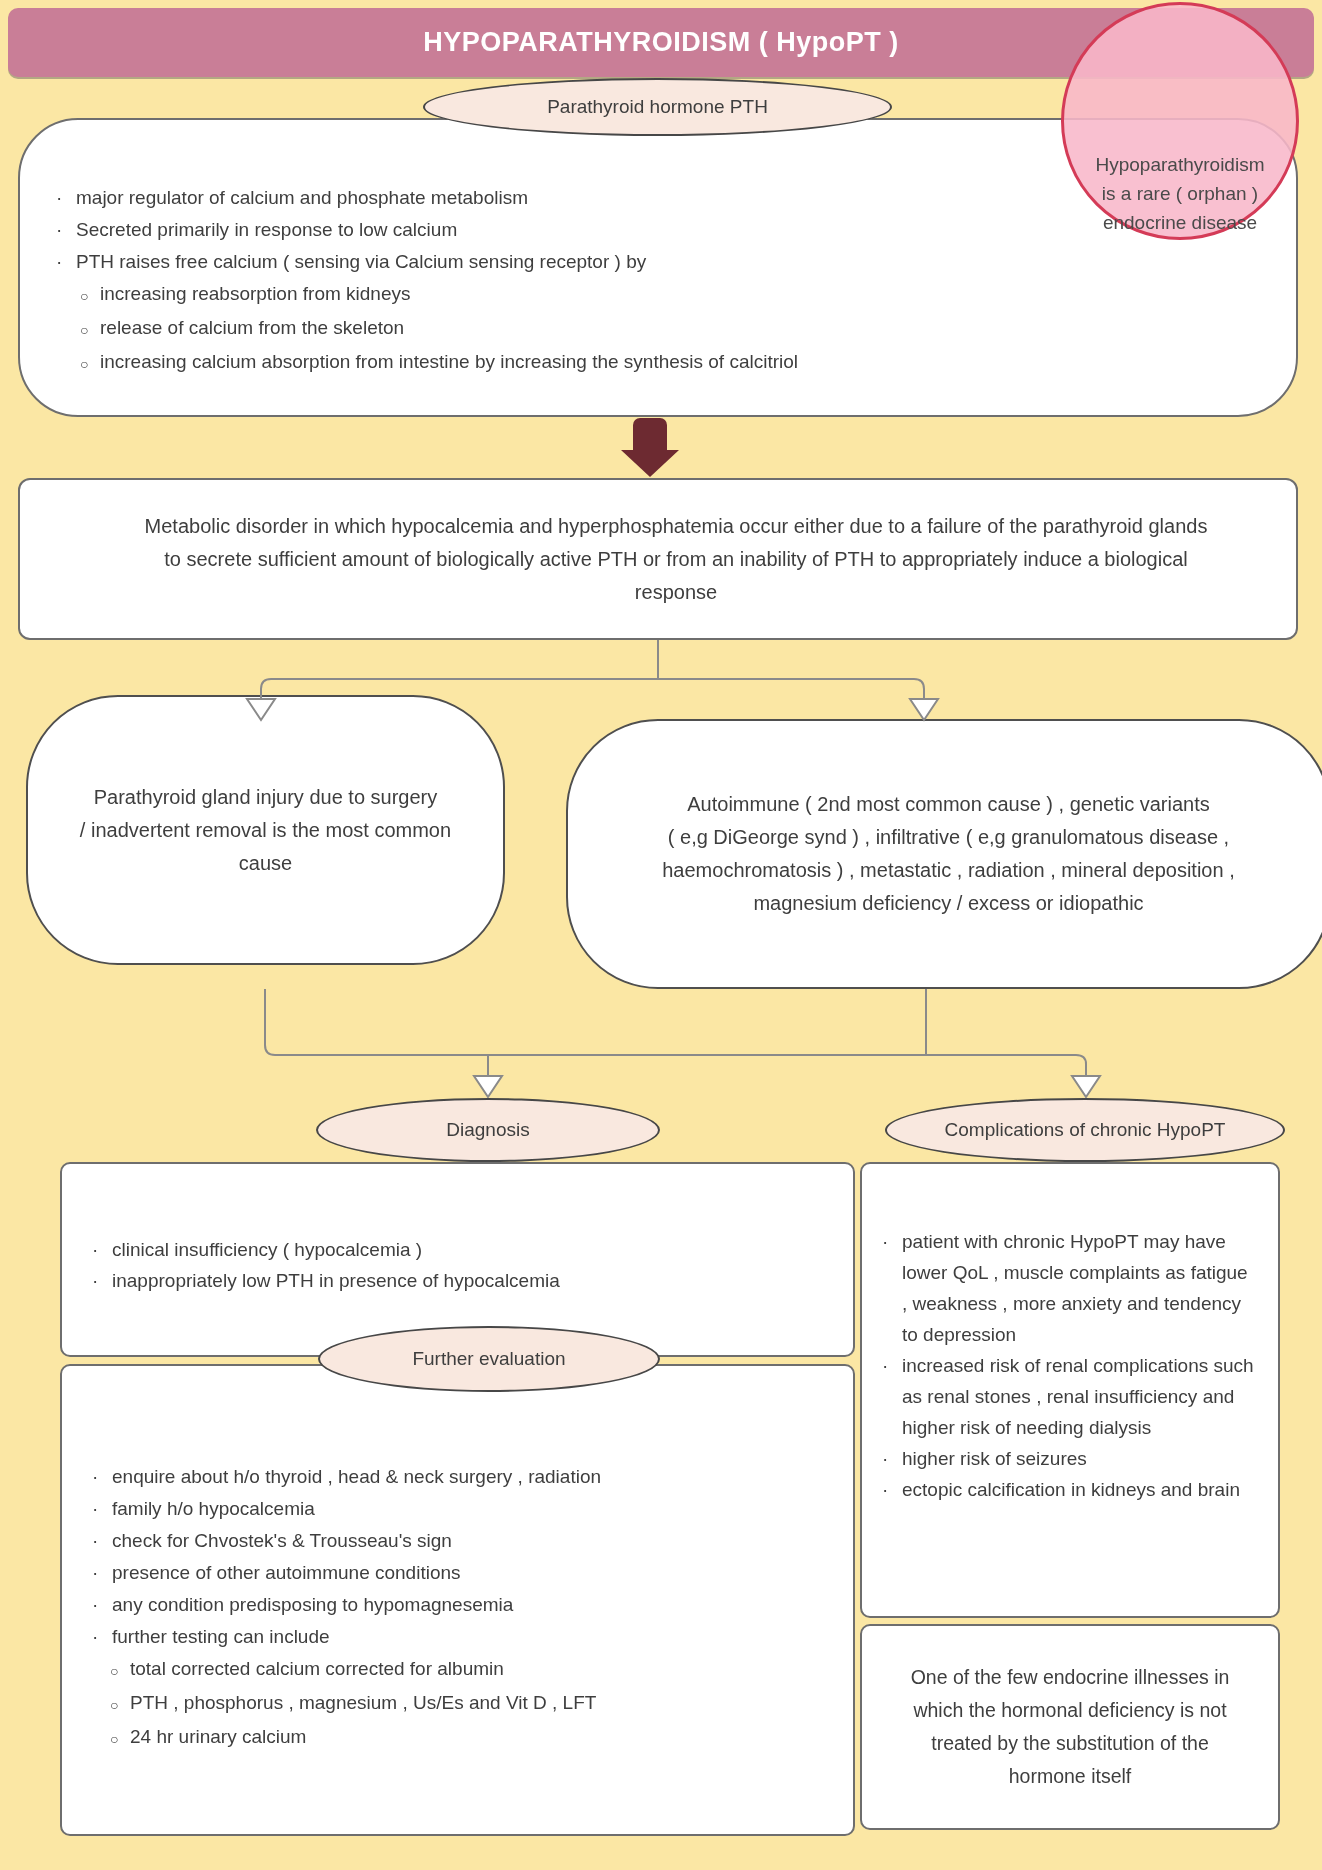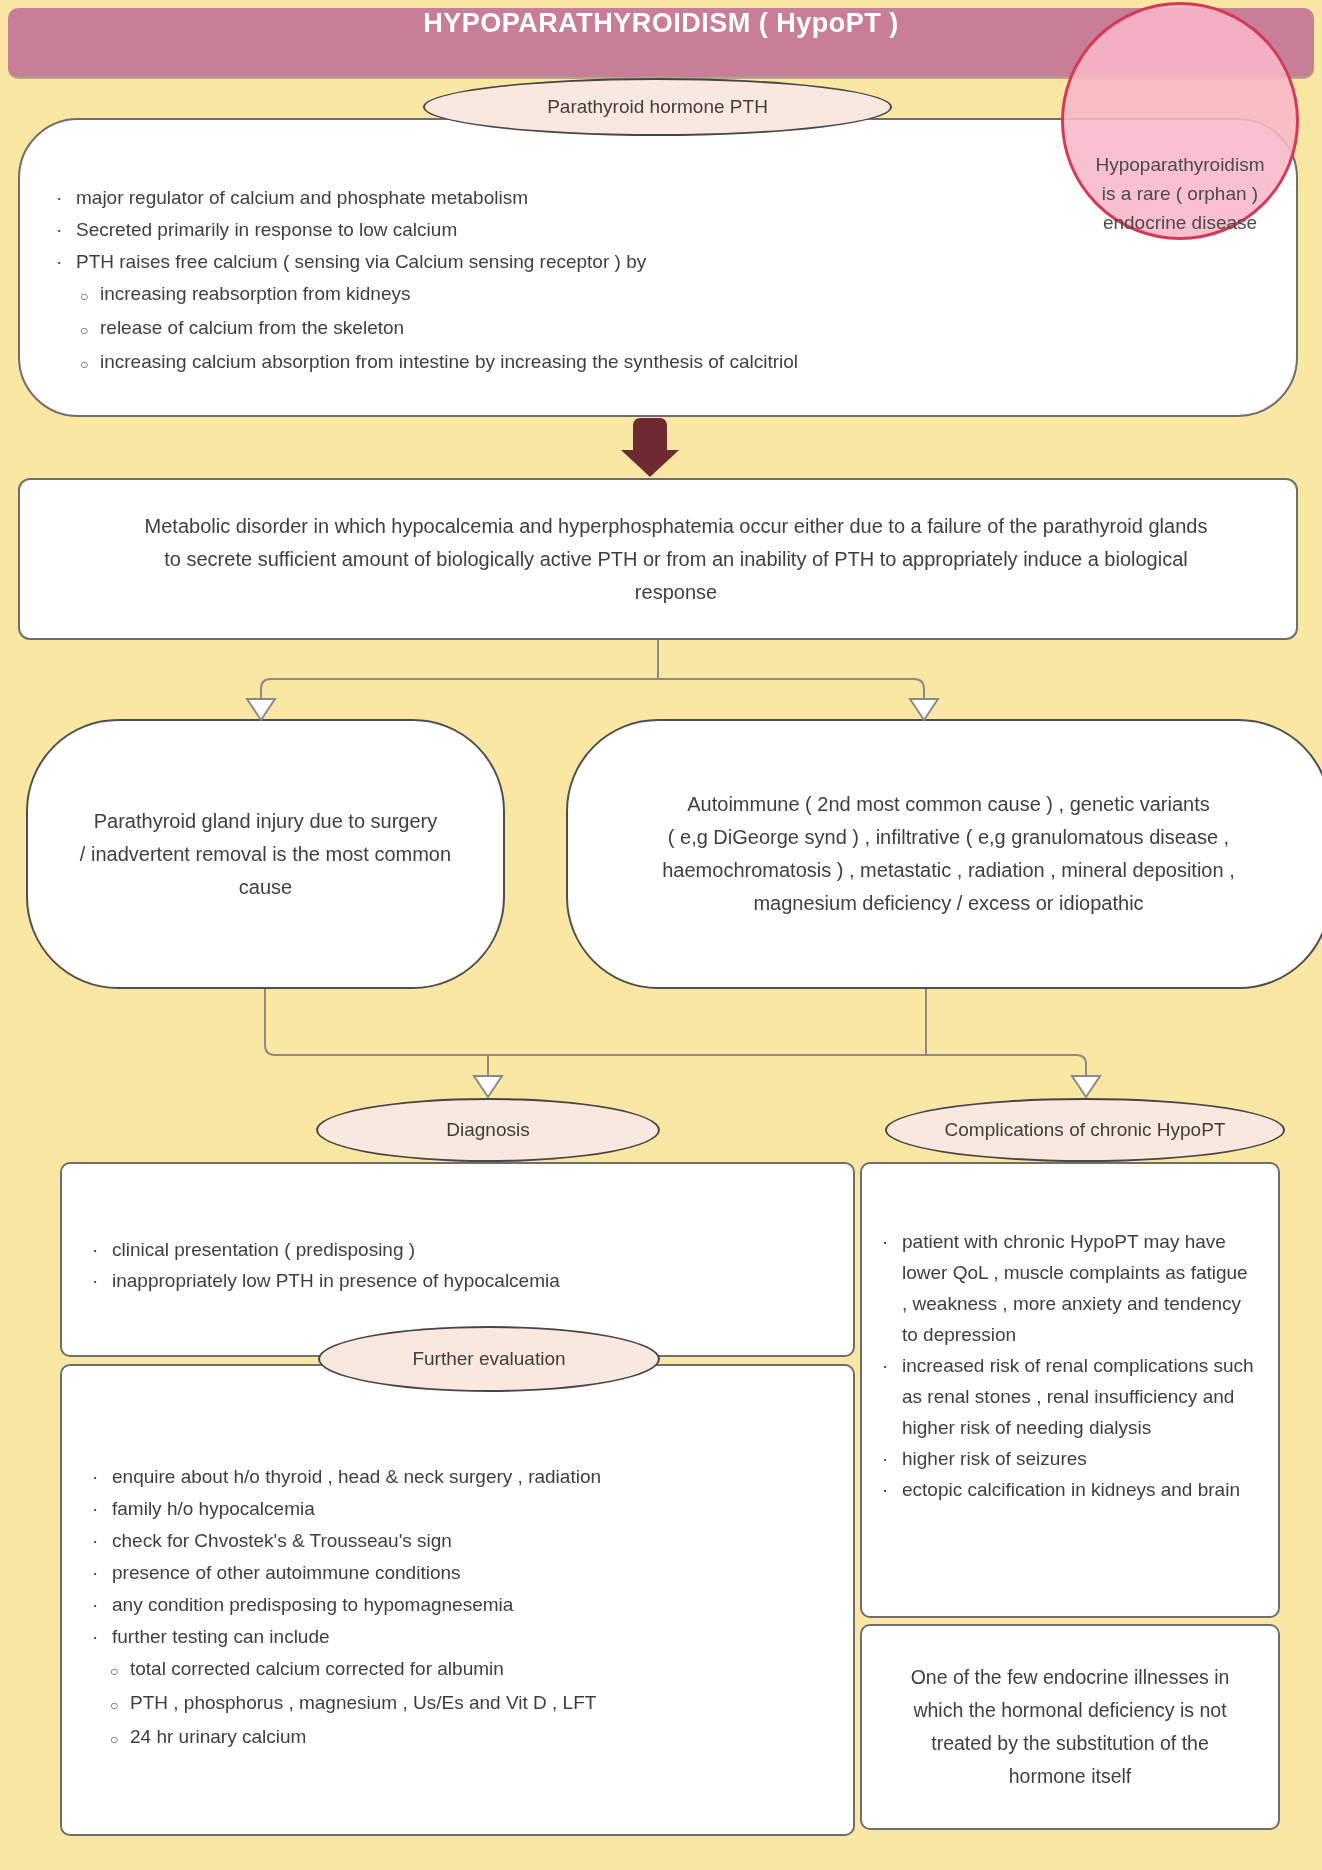--- a/index.html
+++ b/index.html
@@ -3,21 +3,21 @@
 <meta charset="utf-8">
 <style>
   html,body{margin:0;padding:0;}
   body{font-family:"Liberation Sans", sans-serif; background:#efefef;}
   .canvas{position:relative; width:1322px; height:1870px; margin:0 auto;
           background:var(--background,#fbe7a4); overflow:hidden; color:var(--text,#3e3e3e);}
   
   .header{position:absolute; left:8px; top:8px; width:1306px; height:69px;
           background:var(--header,#c97e97); border-radius:10px;
           box-shadow:0 2px 0 rgba(90,90,90,.45);
-          display:flex; justify-content:center;}
+          display:flex; align-items:center; justify-content:center;}
   .header .title{color:#ffffff; font-size:27px; font-weight:bold; letter-spacing:.5px;}
   
   .box{position:absolute; background:#ffffff; border:2px solid #6e6e6e; box-sizing:border-box;}
   .r10{border-radius:10px;}
   
   .oval{position:absolute; background:var(--accent-oval,#f9e8df); border:2px solid #474747;
         border-radius:50%; display:flex; align-items:center; justify-content:center;
         box-sizing:border-box; z-index:6; font-size:19px;}
   
   .badge{position:absolute; left:1061px; top:2px; width:238px; height:238px; border-radius:50%;
@@ -44,21 +44,21 @@
   
   .pth-box{left:18px; top:118px; width:1280px; height:299px; border-radius:60px; z-index:1;}
   .pth-box ul{padding:62px 30px 0 36px; font-size:19px; line-height:32px;}
   .pth-box .bullet.sub{padding-left:24px;}
   .pth-oval{left:423px; top:78px; width:469px; height:58px;}
   .def-box{left:18px; top:478px; width:1280px; height:162px; border-radius:12px;
            display:flex; align-items:center; justify-content:center; z-index:1;}
   .def-box .line{font-size:20px; line-height:33px;padding-left:36px;}
   .cause-box{border-radius:92px; border-color:#4f4f4f;
              display:flex; align-items:center; justify-content:center; z-index:1;}
-  .cause-left{left:26px; top:719px; width:479px; height:270px;}
+  .cause-left{left:26px; top:695px; width:479px; height:270px;}
   .cause-right{left:566px; top:719px; width:765px; height:270px;}
   .cause-box .line{font-size:20px; line-height:33px;}
   .diag-oval{left:316px; top:1098px; width:344px; height:64px;}
   .comp-oval{left:885px; top:1098px; width:400px; height:64px;}
   .further-oval{left:318px; top:1326px; width:342px; height:66px;}
   .diag-box-a{left:60px; top:1162px; width:795px; height:195px; z-index:1;}
   .diag-box-a ul{padding:70px 20px 0 30px; font-size:19px; line-height:31px;}
   .diag-box-b{left:60px; top:1364px; width:795px; height:472px; z-index:1;}
   .diag-box-b ul{padding:95px 20px 0 30px; font-size:19px; line-height:32px;}
   .diag-box-b .bullet.sub{padding-left:18px;}
@@ -174,21 +174,21 @@
   </div>
 
   <div class="oval diag-oval">
     <span>Diagnosis</span>
   </div>
   <div class="box r10 diag-box-a">
     <ul class="bullets">
 
         <li class="bullet">
           <span class="marker">·</span>
-          <span class="btext">clinical presentation ( predisposing )</span>
+          <span class="btext">clinical insufficiency ( hypocalcemia )</span>
         </li>
 
         <li class="bullet">
           <span class="marker">·</span>
           <span class="btext">inappropriately low PTH in presence of hypocalcemia</span>
         </li>
       </ul>
   </div>
   <div class="box r10 diag-box-b">
     <ul class="bullets">

